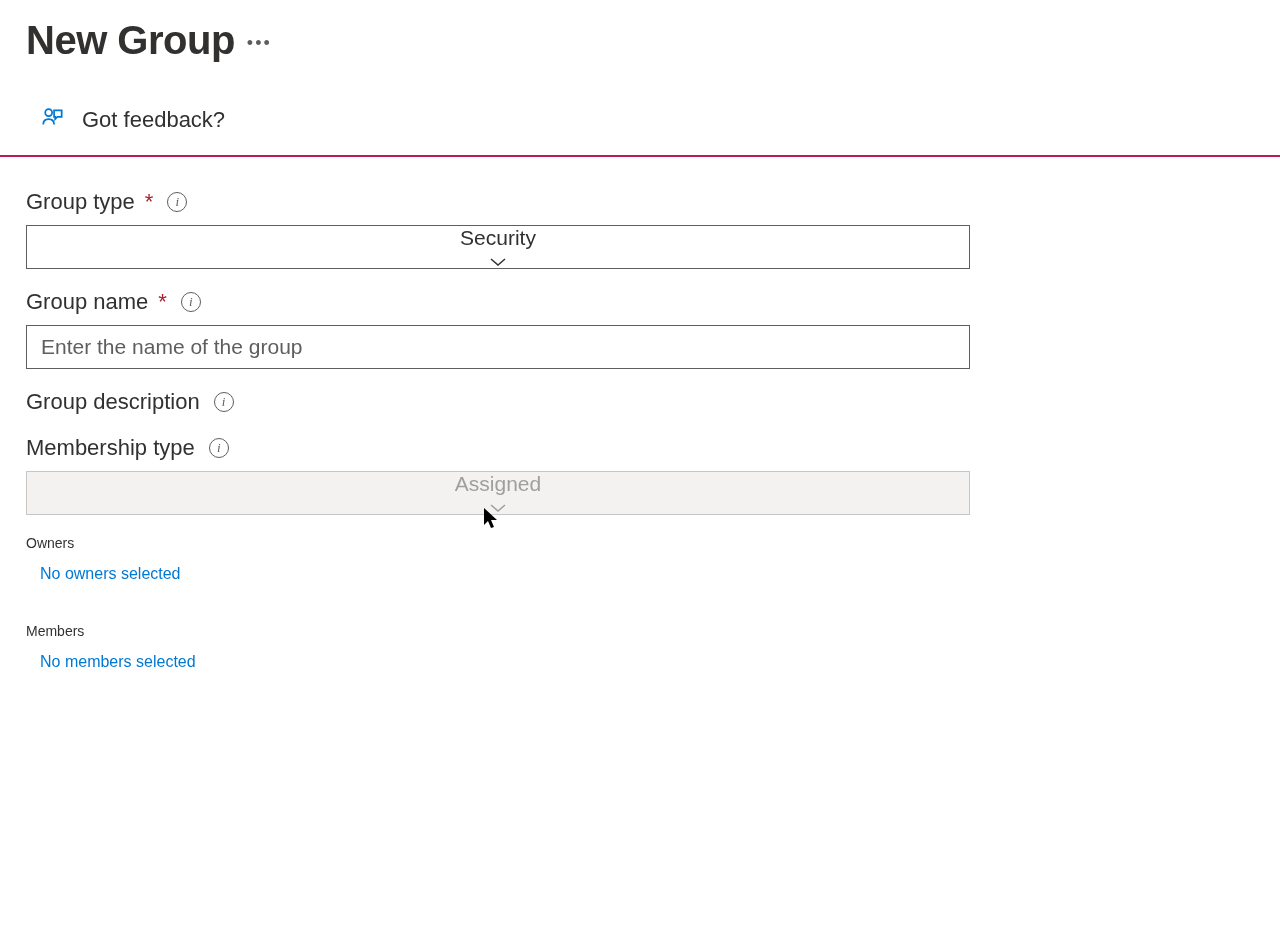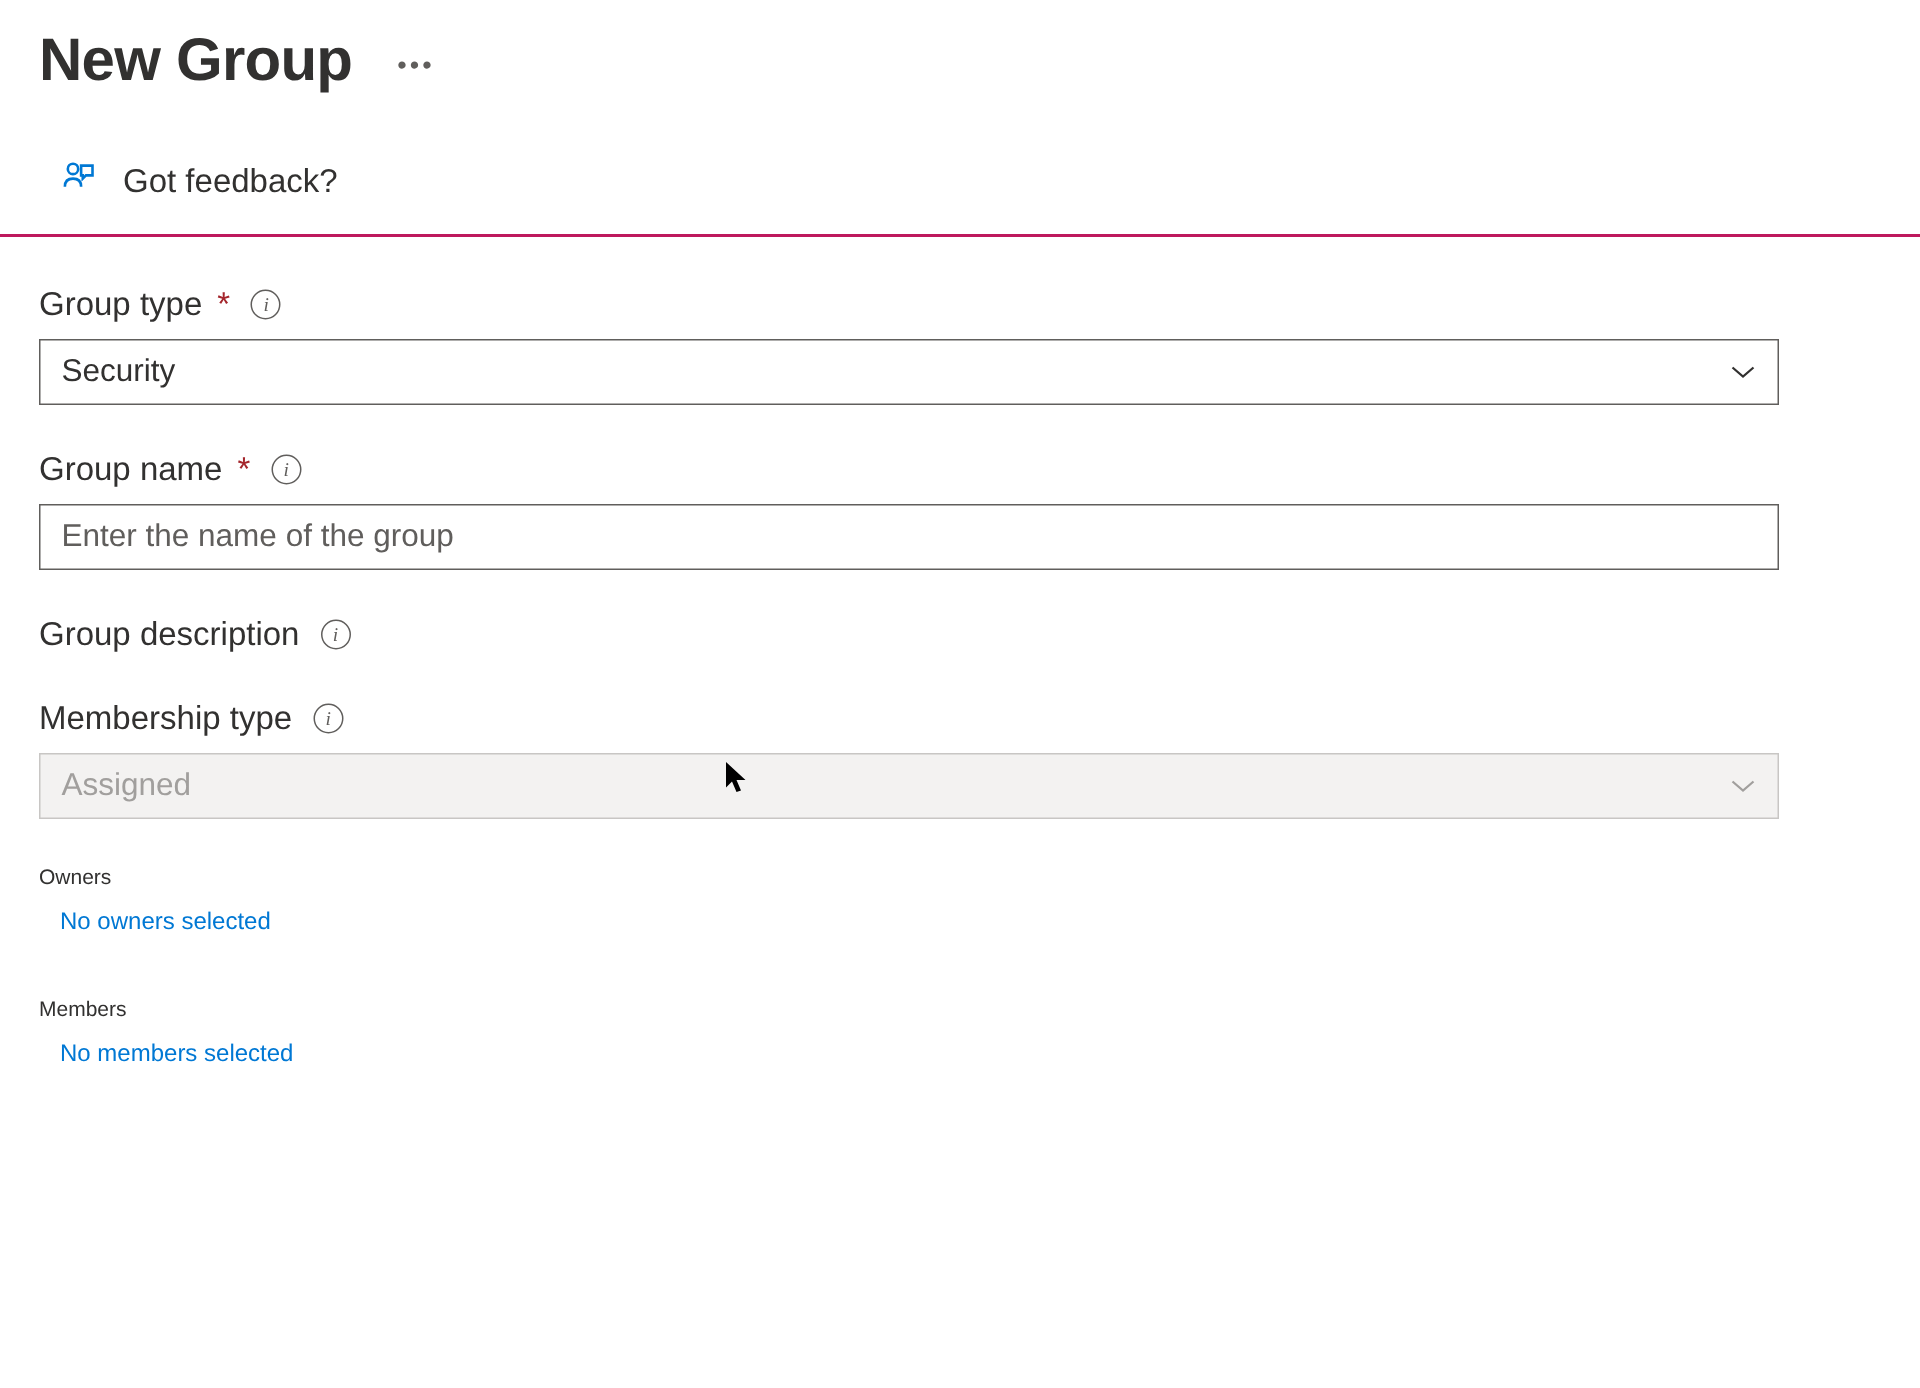--- a/index.html
+++ b/index.html
@@ -13,21 +13,21 @@
       color: #323130;
       width: 1280px;
       height: 925px;
       overflow: hidden;
       position: relative;
     }
     .header {
       padding: 18px 26px 24px 26px;
       display: flex;
       align-items: center;
-      gap: 30px;
+      gap: 12px;
     }
     .page-title {
       font-size: 40px;
       font-weight: 600;
       color: #323130;
       letter-spacing: -0.5px;
     }
     .more-dots {
       color: #605e5c;
       font-size: 18px;
@@ -47,21 +47,21 @@
       height: 26px;
     }
     .feedback-text {
       font-size: 22px;
       color: #323130;
     }
     .form {
       padding: 32px 26px 0 26px;
     }
     .field {
-      margin-bottom: 30px;
+      margin-bottom: 20px;
     }
     .field-label-row {
       display: flex;
       align-items: center;
       gap: 8px;
       margin-bottom: 10px;
     }
     .field-label {
       font-size: 22px;
       color: #323130;
@@ -80,30 +80,31 @@
       border: 1.5px solid #605e5c;
       border-radius: 50%;
       font-size: 13px;
       color: #605e5c;
       font-style: italic;
       font-family: Georgia, serif;
       cursor: pointer;
       margin-left: 6px;
     }
     .select-box, .text-input {
-      width: 1160px;
+      width: 944px;
       height: 44px;
       border: 1px solid #605e5c;
       font-size: 21px;
       padding: 0 14px;
       background: #ffffff;
       display: flex;
       align-items: center;
       justify-content: space-between;
       cursor: pointer;
+      flex-direction: column;
     }
     .select-box.disabled {
       background: #f3f2f1;
       border-color: #c8c6c4;
       cursor: default;
     }
     .select-box.disabled .select-value {
       color: #a19f9d;
     }
     .select-box.disabled .chevron svg path {

